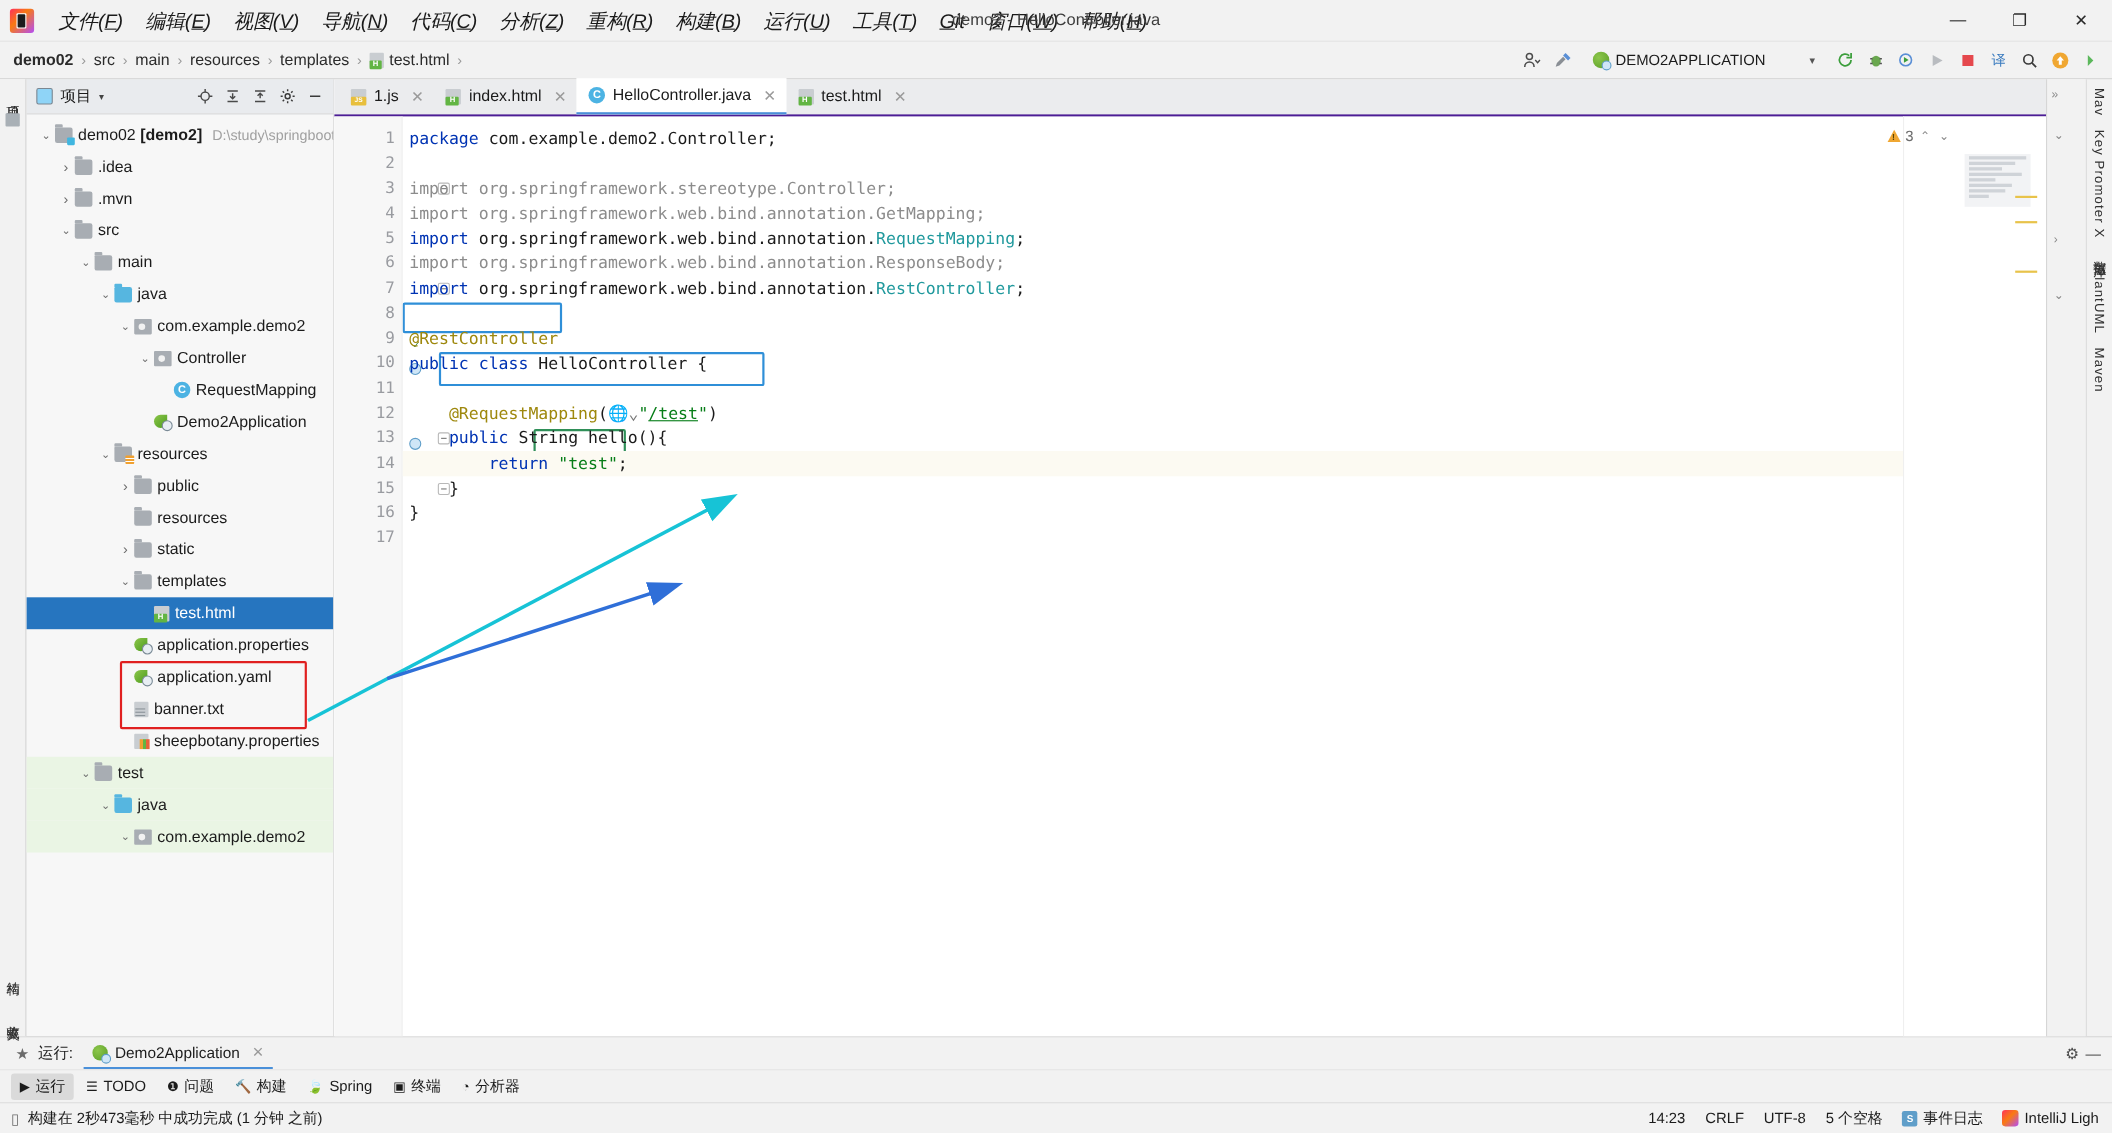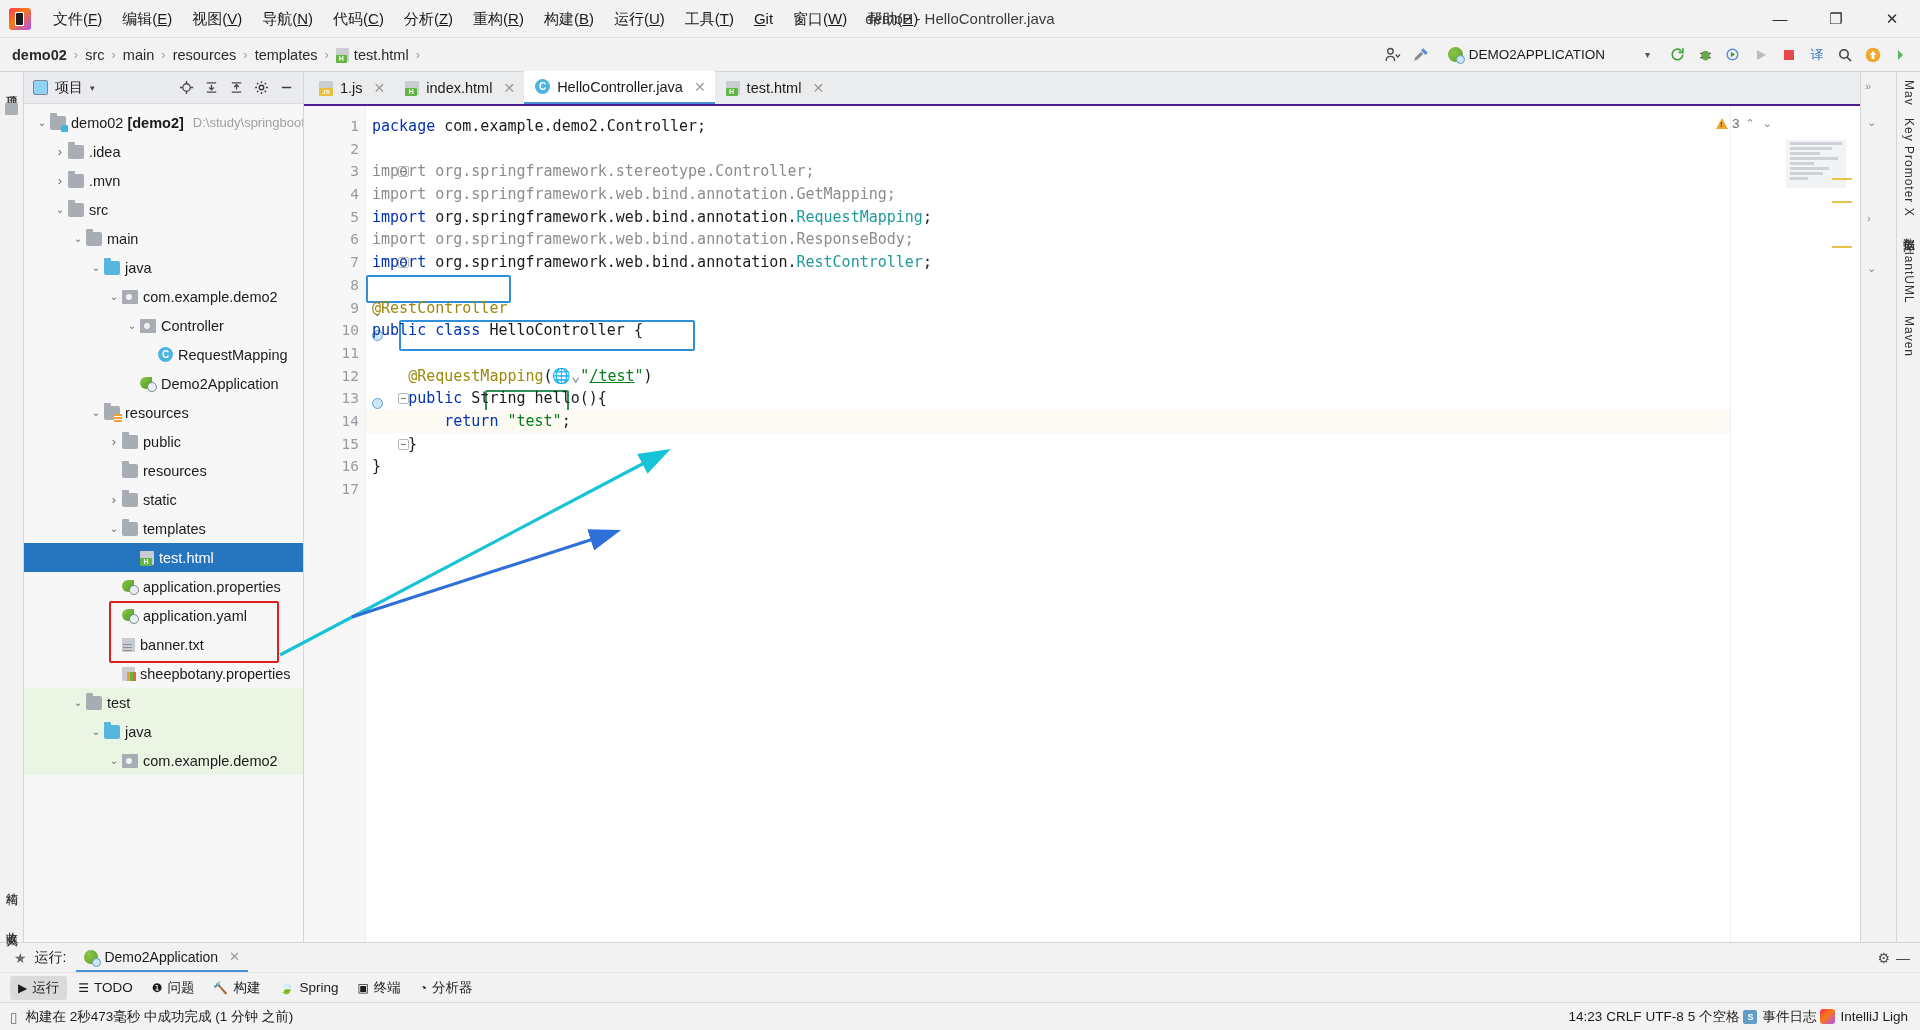--- a/index.html
+++ b/index.html
@@ -25,22 +25,22 @@
   }
   .app-logo::after {
     content:""; position:absolute; left:6px; top:4px; width:9px; height:14px;
     background:#fff; border-radius:1px;
   }
   .app-logo::before {
     content:""; position:absolute; left:7px; top:5px; width:7px; height:12px;
     background:#1c1c1c; border-radius:1px; z-index:2;
   }
   .menu-item {
-    font-size: 15px; color: #1a1a1a; padding: 4px 10px; cursor: default;
-    white-space: nowrap; line-height: 20px;
+    font-size: 18px; color: #1a1a1a; padding: 4px 10px; cursor: default;
+    white-space: nowrap; line-height: 20px; font-style: italic;
   }
   .menu-item u { text-decoration: underline; }
   .win-title {
     position:absolute; left: 0; right: 0; text-align:center;
     font-size: 15px; color: #3c3c3c; pointer-events:none;
   }
   .win-ctrls { margin-left:auto; display:flex; height:38px; z-index:3; }
   .win-btn {
     width: 56px; height:38px; display:flex; align-items:center; justify-content:center;
     font-size: 15px; color:#2b2b2b;
@@ -236,21 +236,21 @@
     height:30px; display:flex; align-items:center; flex:none; gap:3px;
     background:#f2f2f2; padding-left:10px; border-top:1px solid #e4e4e4;
   }
   .tool-btn { display:flex; align-items:center; gap:5px; font-size:13.5px; color:#1b1b1b; padding:3px 8px; border-radius:3px;}
   .tool-btn.active{background:#dadada;}
 
   .statusbar {
     height:28px; display:flex; align-items:center; flex:none;
     background:#f2f2f2; border-top:1px solid #dcdcdc; padding-left:10px; font-size:13.5px; color:#1b1b1b;
   }
-  .st-right { margin-left:auto; display:flex; align-items:center; gap:4px; padding-right:12px; }
+  .st-right { margin-left:auto; display:flex; align-items:center; gap:18px; padding-right:12px; }
   .ij-badge { display:flex; align-items:center; gap:5px; color:#1b1b1b; }
   .ij-sq { width:15px;height:15px;border-radius:3px;
     background:linear-gradient(135deg,#fe315d 0%,#f97a12 45%,#b24df8 100%); position:relative;}
   .evt-ico { width:14px;height:14px;border-radius:2px;background:#5f9ec9;color:#fff;font-size:9px;
     text-align:center;line-height:14px;font-weight:bold;}
 
   
   .arrows { position:absolute; left:0; top:0; width:1920px; height:1030px; pointer-events:none; z-index:9; }
 </style>
 </head>

